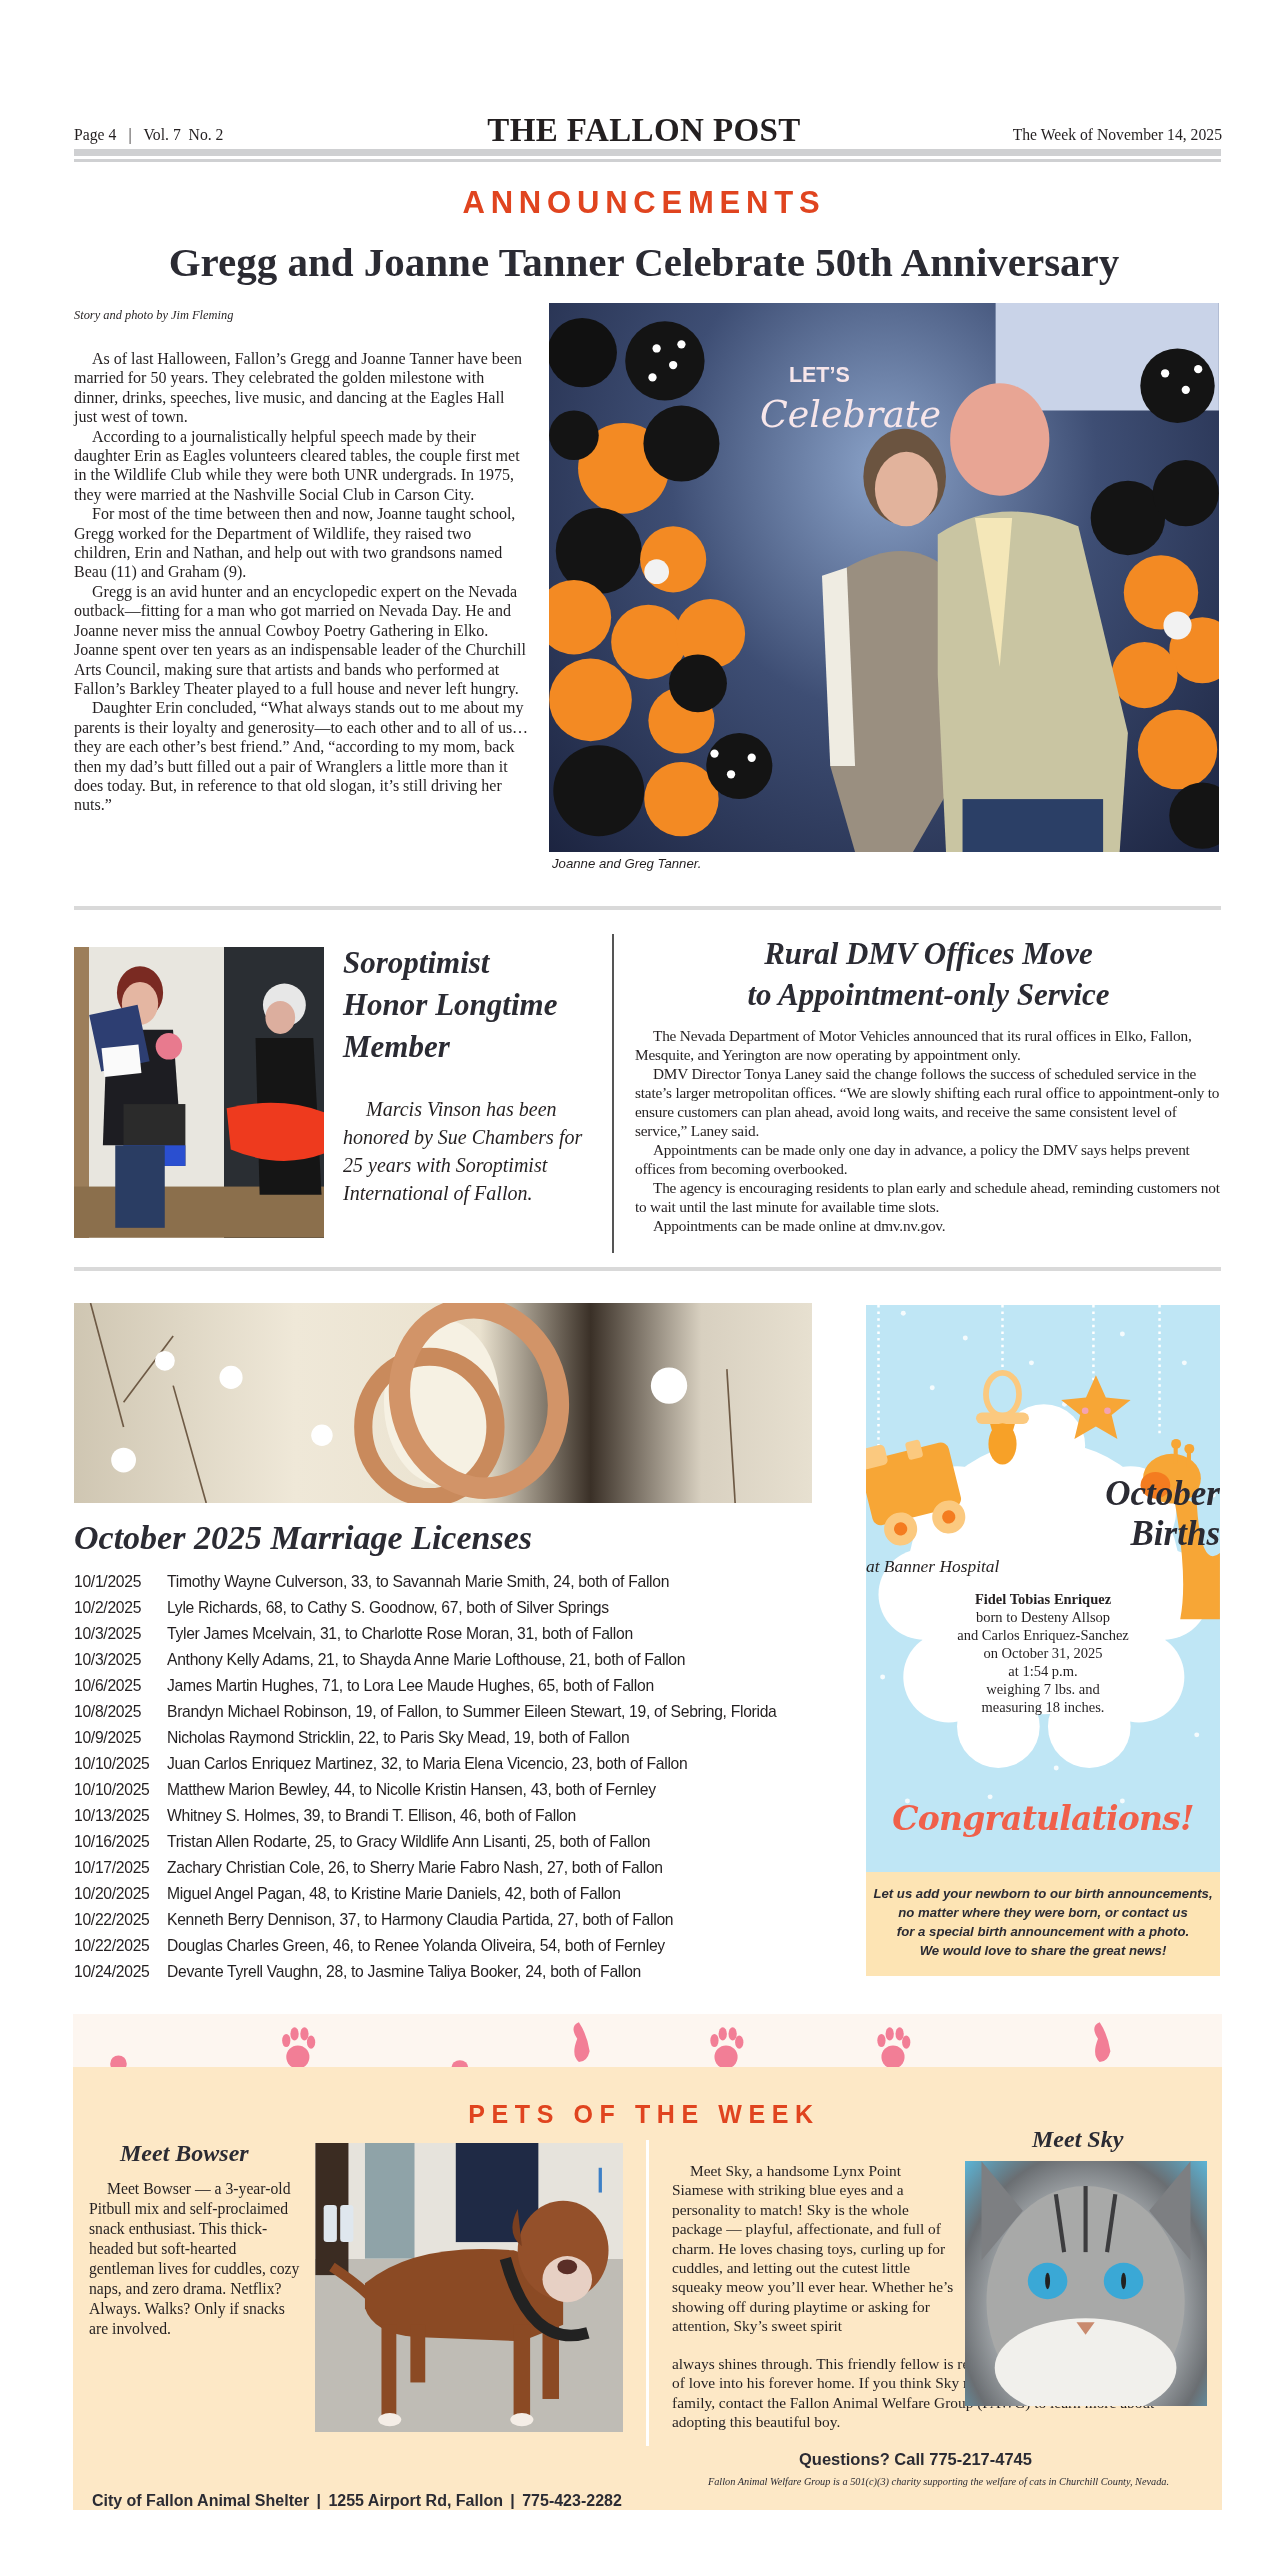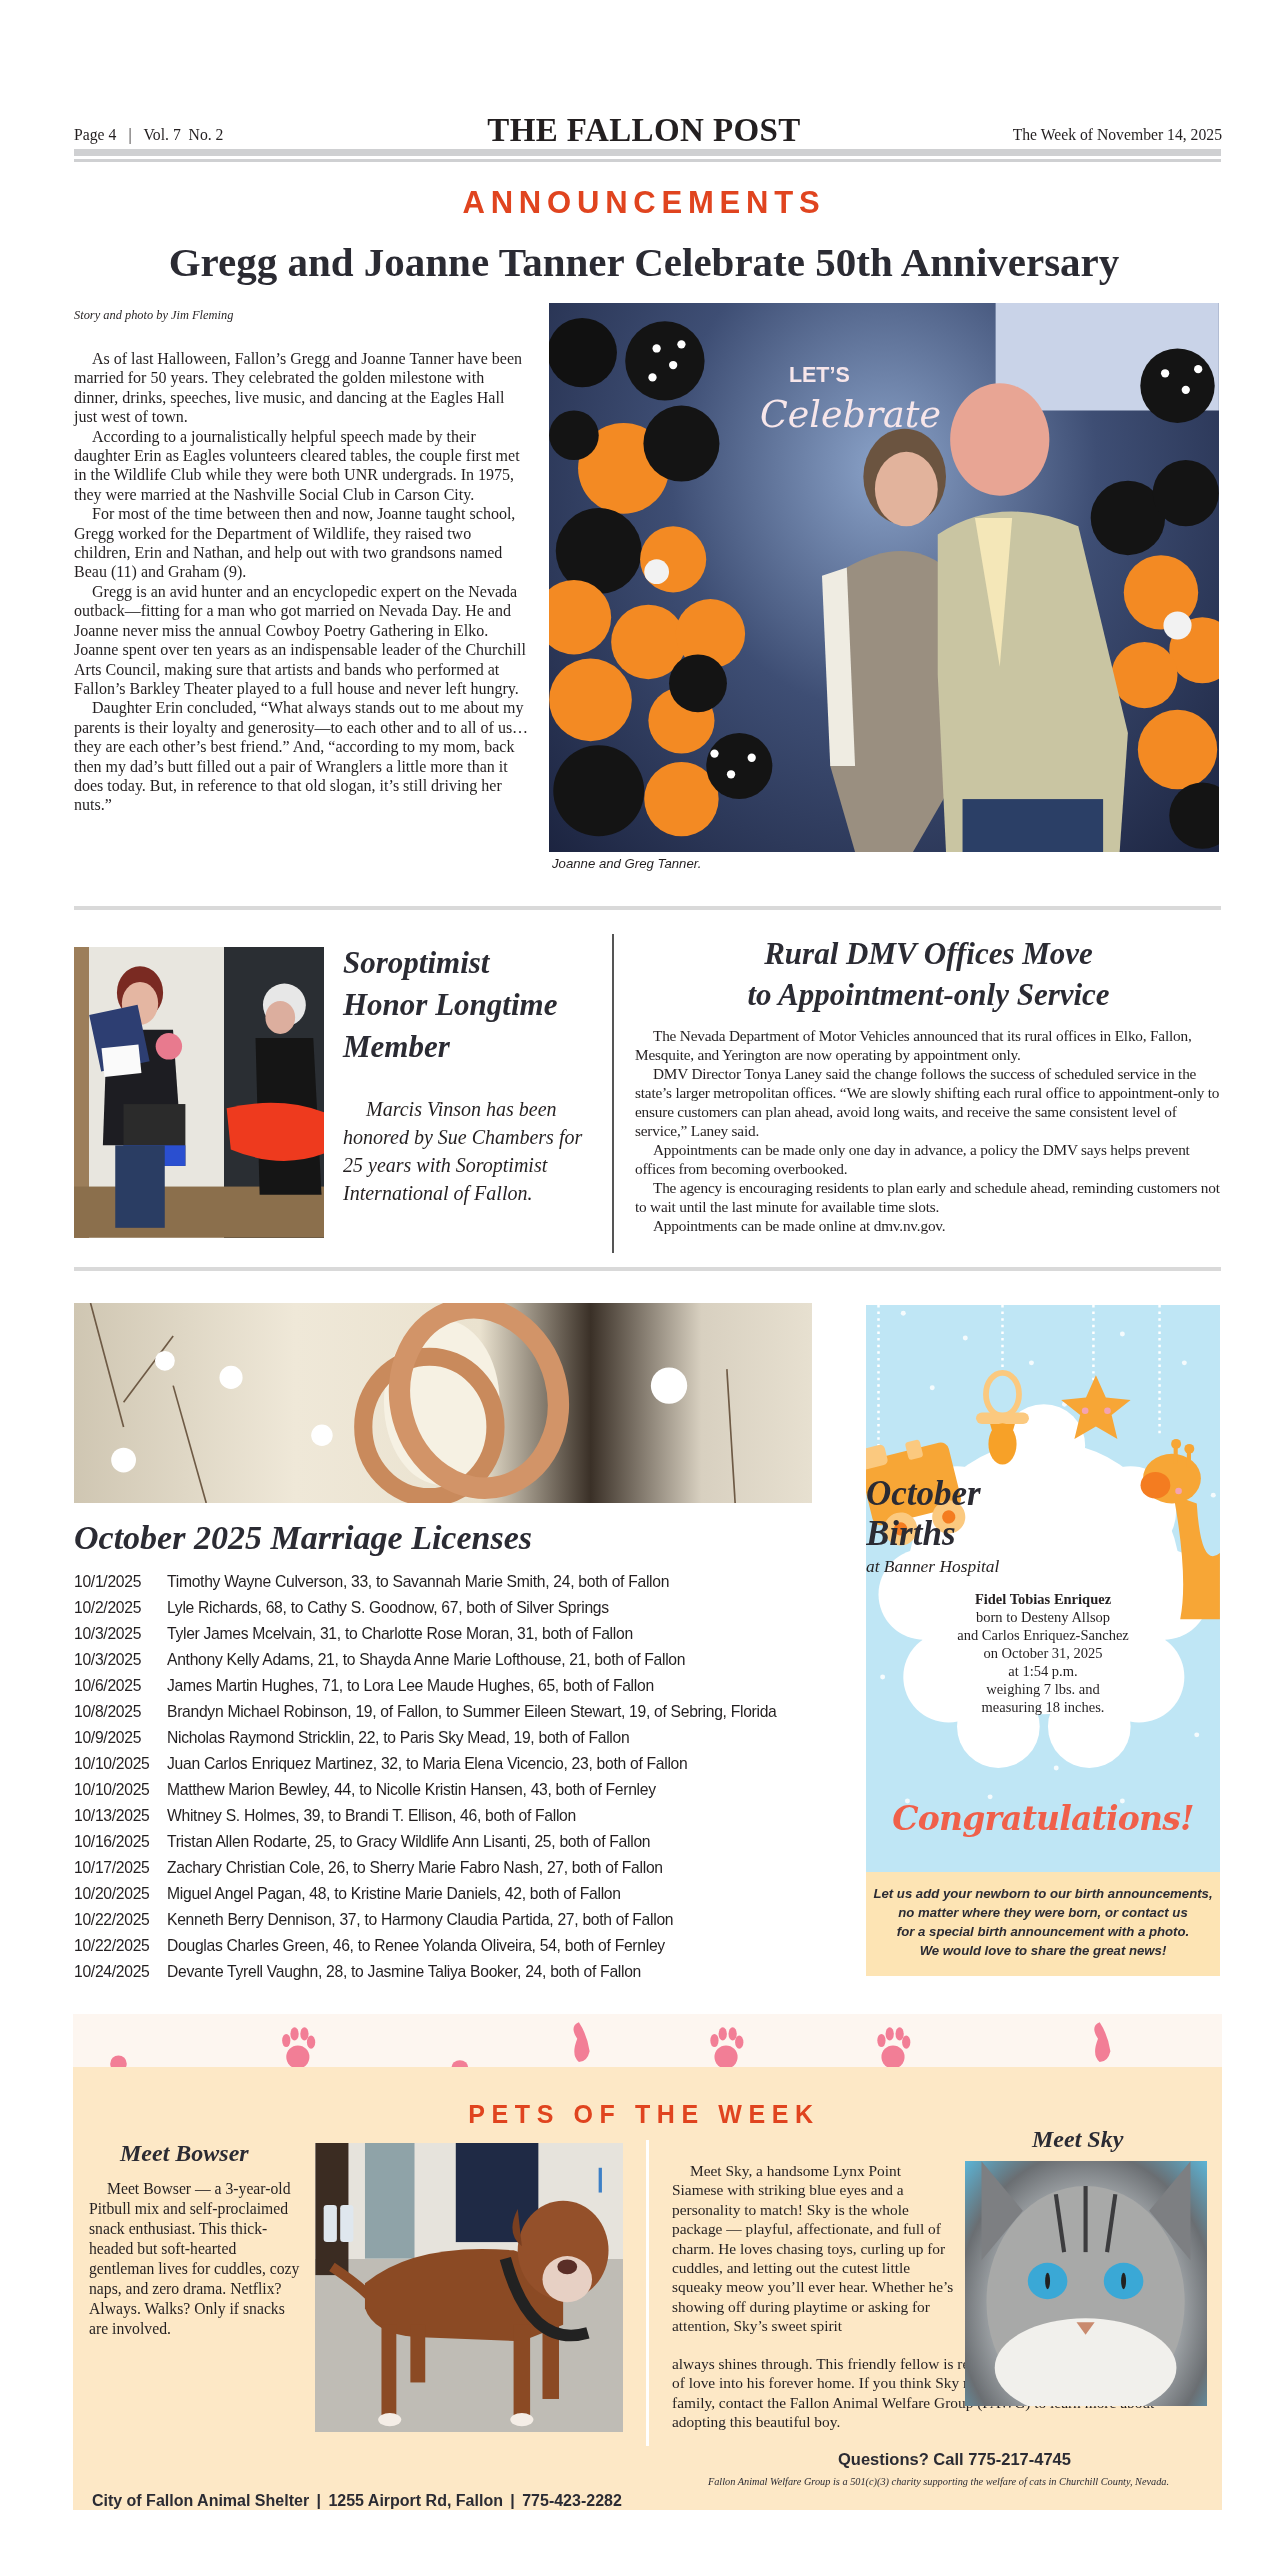--- a/index.html
+++ b/index.html
@@ -330,21 +330,21 @@
     <ellipse cx="370" cy="210" rx="35" ry="30" fill="#f7a636"></ellipse>
     <ellipse cx="350" cy="218" rx="18" ry="16" fill="#f47c20"></ellipse>
     <rect x="372" y="170" width="5" height="22" fill="#f7a636"></rect>
       <circle cx="375" cy="168" r="6" fill="#f7a636"></circle>
     <rect x="388" y="176" width="5" height="20" fill="#f7a636"></rect>
       <circle cx="391" cy="174" r="6" fill="#f7a636"></circle>
     <path d="M372 230 Q390 330 380 380 L428 380 L428 300 Q405 320 400 240 Z" fill="#f7a636"></path>
     <circle cx="378" cy="225" r="4" fill="#f4a3b2"></circle>
   </svg>
 
-  <div class="abs ital-head" style="left:0; width:354px; text-align:left; top:169px; font-size:35px; line-height:40px;">
+  <div class="abs ital-head" style="left:0; width:354px; text-align:right; top:169px; font-size:35px; line-height:40px;">
     <div>October</div>
     <div>Births</div>
   </div>
   <div class="abs" style="left:0; width:354px; top:251px; font-family:'Liberation Serif', serif; font-style:italic; font-size:17.4px;">at Banner Hospital</div>
   <div class="abs" style="left:0; width:354px; text-align:center; top:285px; font-family:'Liberation Serif', serif; font-size:14.5px; line-height:18px;">
     <div style="font-weight:bold;">Fidel Tobias Enriquez</div>
     <div>born to Desteny Allsop</div>
     <div>and Carlos Enriquez-Sanchez</div>
     <div>on October 31, 2025</div>
     <div>at 1:54 p.m.</div>
@@ -452,15 +452,15 @@
         <path d="M182 40 L172 110"></path>
     </g>
     <ellipse cx="100" cy="145" rx="24" ry="22" fill="#3aa8d6"></ellipse>
     <ellipse cx="192" cy="145" rx="24" ry="22" fill="#3aa8d6"></ellipse>
     <ellipse cx="100" cy="145" rx="3" ry="10" fill="#222"></ellipse>
     <ellipse cx="192" cy="145" rx="3" ry="10" fill="#222"></ellipse>
     <path d="M135 195 L157 195 L146 210 Z" fill="#c98a6e"></path>
   </svg>
 </div>
 
-<div class="abs sans-bold" style="left:661px; width:587px; text-align:center; top:2450px; font-size:16.5px; color:#2b2b33;">Questions? Call 775-217-4745</div>
+<div class="abs sans-bold" style="left:622px; width:587px; text-align:center; top:2450px; font-size:16.5px; color:#2b2b33;">Questions? Call 775-217-4745</div>
 <div class="abs" style="left:645px; width:587px; text-align:center; top:2476px; font-family:'Liberation Serif', serif; font-style:italic; font-size:10.3px; color:#2b2b33;">Fallon Animal Welfare Group is a 501(c)(3) charity supporting the welfare of cats in Churchill County, Nevada.</div>
 
 
 </body></html>

